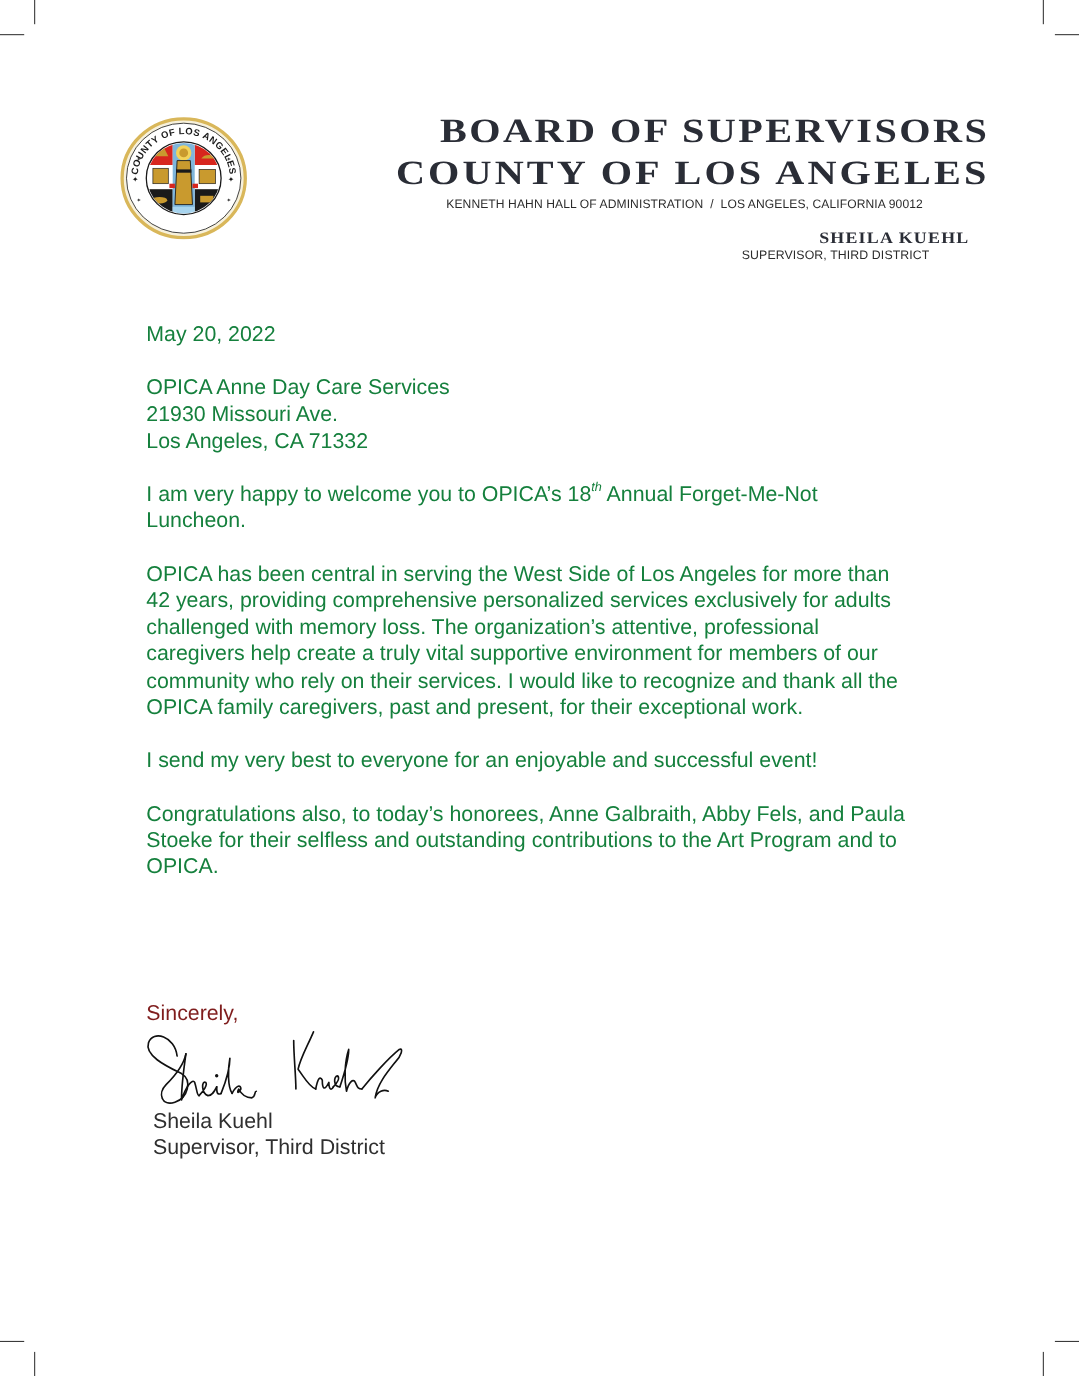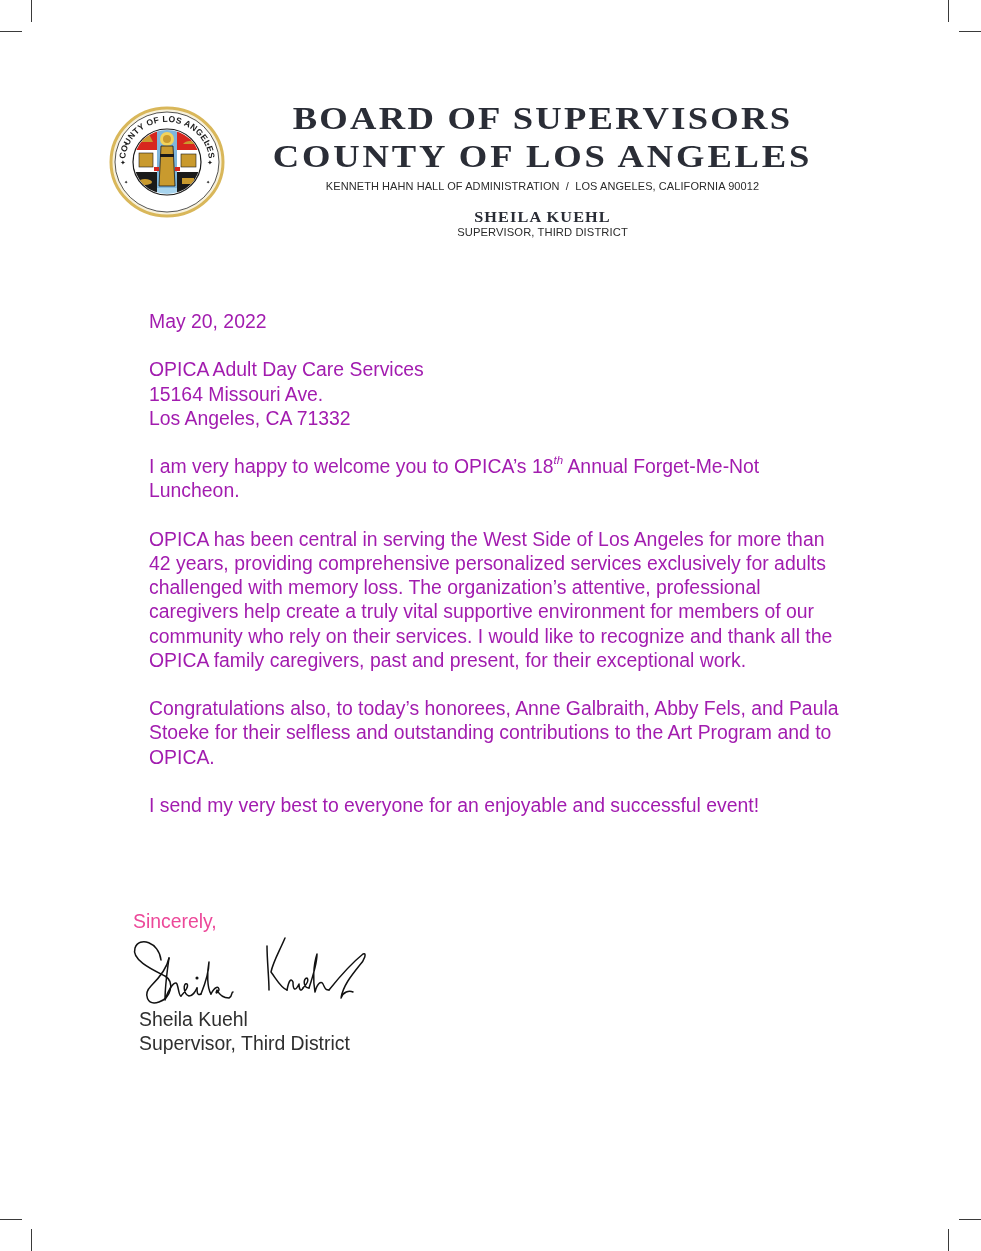--- a/index.html
+++ b/index.html
@@ -5,21 +5,21 @@
     * { margin: 0; padding: 0; box-sizing: border-box; }
     html, body { width: 981px; height: 1251px; background: #ffffff; overflow: hidden; }
     body { position: relative; font-family: "Liberation Sans", sans-serif; color: #2b2b2b; }
 
     .crop { position: absolute; background: #3a3a3a; }
     .crop.v { width: 1px; height: 22px; }
     .crop.h { width: 22px; height: 1px; }
 
     .seal { position: absolute; left: 109px; top: 106px; width: 116px; height: 112px; }
 
-    .letterhead { position: absolute; left: 240px; top: 100px; width: 605px; text-align: center; }
+    .letterhead { position: absolute; left: 240px; top: 100px; width: 605px; text-align: right; }
     .title-line {
       font-family: "Liberation Serif", "DejaVu Serif", serif;
       font-weight: bold;
       color: #2a2d36;
       font-size: 31px;
       letter-spacing: 1.9px;
       line-height: 38px;
       transform: scaleX(1.18);
       transform-origin: center;
       white-space: nowrap;
@@ -30,26 +30,26 @@
       transform: scaleX(0.98);
     }
     .sup-name {
       font-family: "Liberation Serif", "DejaVu Serif", serif;
       font-weight: bold; color: #2a2d36;
       font-size: 14.5px; letter-spacing: 1px; margin-top: 17px; line-height: 16px;
       transform: scaleX(1.12);
     }
     .sup-title { font-size: 11.2px; color: #2b2b2b; margin-top: 1px; letter-spacing: 0.1px; }
 
-    .body { position: absolute; left: 133px; top: 309px; width: 700px; font-size: 19.4px; line-height: 24.2px; color: #a21caf; margin-left: 16px; }
+    .body { position: absolute; left: 133px; top: 292px; width: 700px; font-size: 19.4px; line-height: 24.2px; color: #15803d; }
     .body p { margin-bottom: 24.2px; }
     .body sup { font-size: 11.5px; line-height: 0; position: relative; top: -2px; vertical-align: super; font-style: italic; }
     .date { margin-bottom: 24px; }
 
-    .closing { position: absolute; left: 133px; top: 909px; font-size: 19.4px; line-height: 24.2px; color: #ec4899; }
+    .closing { position: absolute; left: 133px; top: 909px; font-size: 19.4px; line-height: 24.2px; color: #7f1d1d; }
     .signature { position: absolute; left: 131px; top: 932px; width: 240px; height: 78px; }
     .sig-block { position: absolute; left: 139px; top: 1007px; font-size: 19.4px; line-height: 24.2px; color: #2f2f2f; }
   </style>
 </head>
 <body>
 
 <div class="crop v" style="left:31px; top:0;"></div>
 <div class="crop h" style="left:0; top:31px;"></div>
 <div class="crop v" style="left:948px; top:0;"></div>
 <div class="crop h" style="left:959px; top:31px;"></div>
@@ -118,28 +118,28 @@
   <div class="title-line">BOARD OF SUPERVISORS</div>
   <div class="title-line l2">COUNTY OF LOS ANGELES</div>
   <div class="hall-address" style="white-space:pre;">KENNETH HAHN HALL OF ADMINISTRATION  /  LOS ANGELES, CALIFORNIA 90012</div>
   <div class="sup-name">SHEILA KUEHL</div>
   <div class="sup-title">SUPERVISOR, THIRD DISTRICT</div>
 </div>
 
 <div class="body">
   <p class="date">May 20, 2022</p>
   <p>
-    <span>OPICA Adult Day Care Services</span><br>
-    <span>15164 Missouri Ave.</span><br>
+    <span>OPICA Anne Day Care Services</span><br>
+    <span>21930 Missouri Ave.</span><br>
     <span>Los Angeles, CA 71332</span>
   </p>
   <p><span>I am very happy to welcome you to OPICA’s 18</span><sup>th</sup><span> Annual Forget-Me-Not Luncheon.</span></p>
   <p>OPICA has been central in serving the West Side of Los Angeles for more than 42 years, providing comprehensive personalized services exclusively for adults challenged with memory loss. The organization’s attentive, professional caregivers help create a truly vital supportive environment for members of our community who rely on their services. I would like to recognize and thank all the OPICA family caregivers, past and present, for their exceptional work.</p>
+  <p>I send my very best to everyone for an enjoyable and successful event!</p>
   <p>Congratulations also, to today’s honorees, Anne Galbraith, Abby Fels, and Paula Stoeke for their selfless and outstanding contributions to the Art Program and to OPICA.</p>
-  <p>I send my very best to everyone for an enjoyable and successful event!</p>
 </div>
 
 <div class="closing">Sincerely,</div>
 
 <div class="signature">
   <svg width="240" height="78" viewBox="0 0 240 78" fill="none" stroke="#111" stroke-width="1.5" stroke-linecap="round" stroke-linejoin="round">
 
     <path d="M 30 28 C 28 10, 8 4, 4 16 C 0 28, 22 38, 34 44 C 44 50, 40 66, 28 70 C 16 74, 12 62, 20 54 C 28 46, 36 36, 38 26"></path>
 
     <path d="M 38 26 C 36 40, 34 54, 34 68 C 38 56, 44 48, 46 52 C 48 58, 48 64, 50 64"></path>

